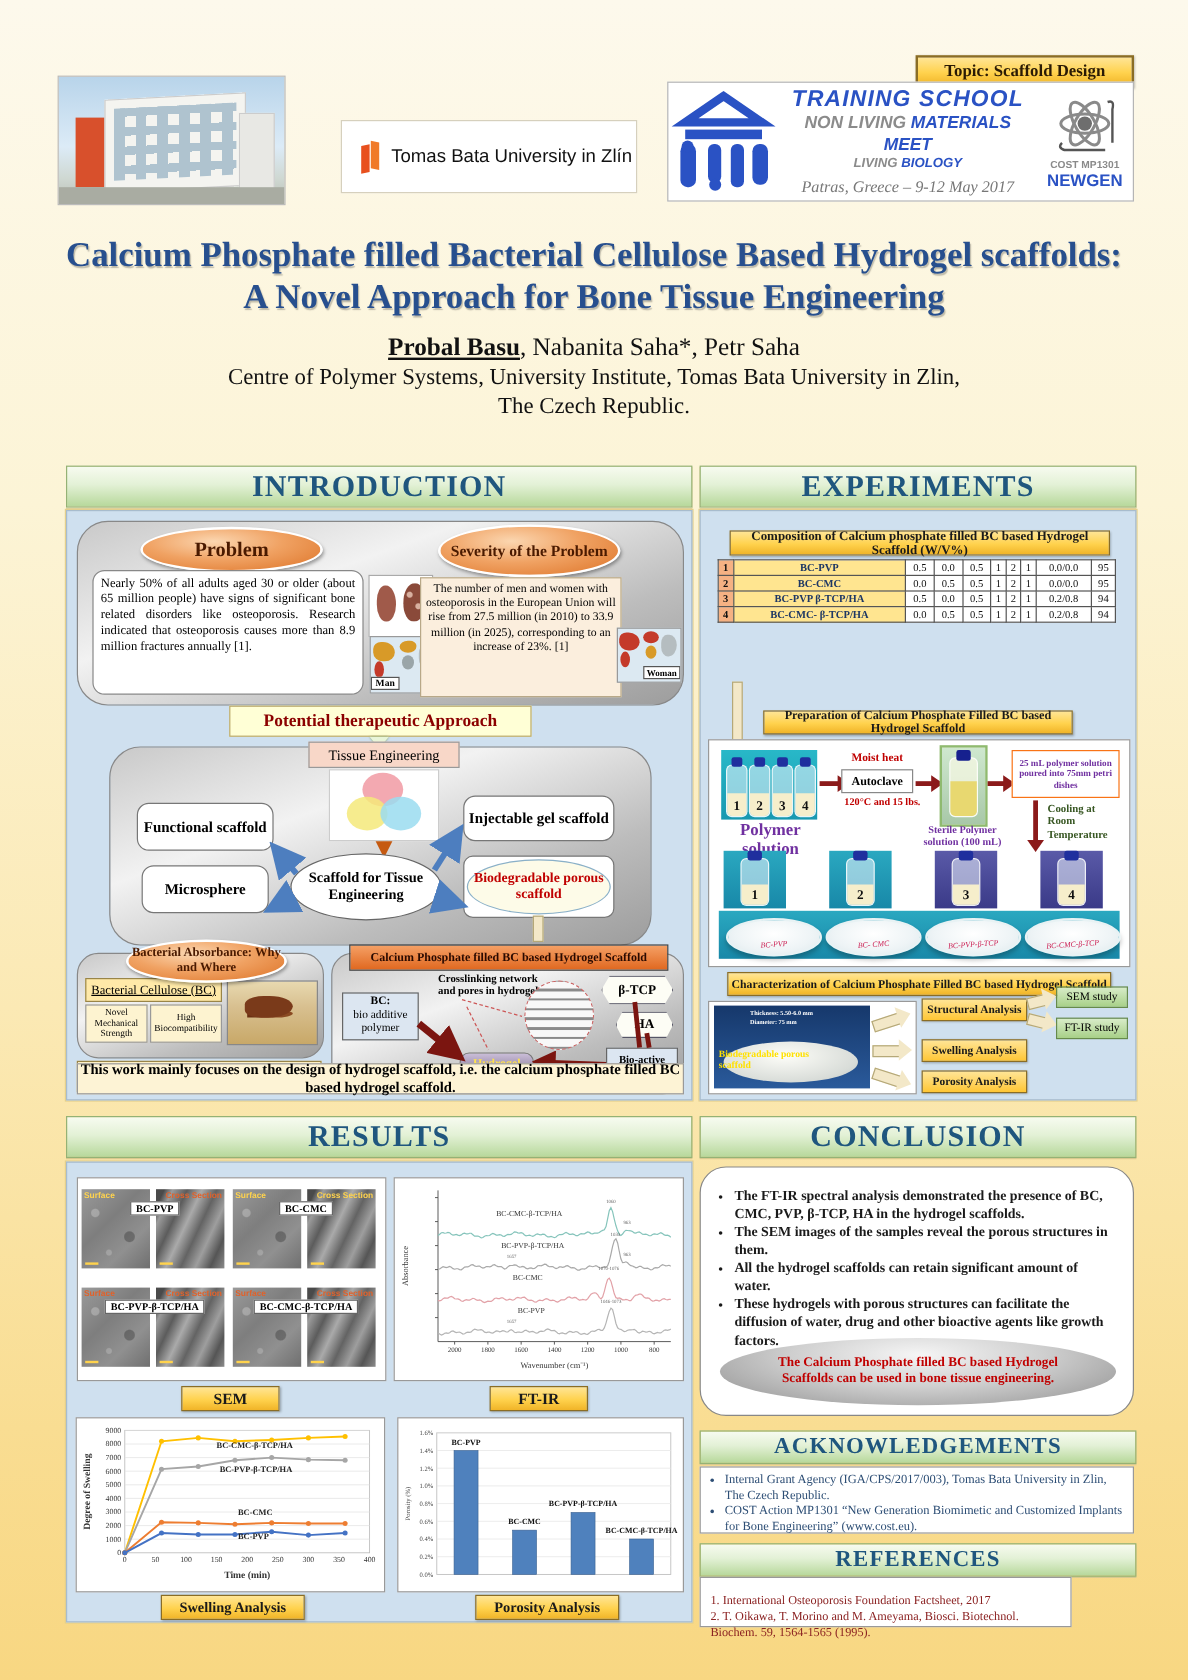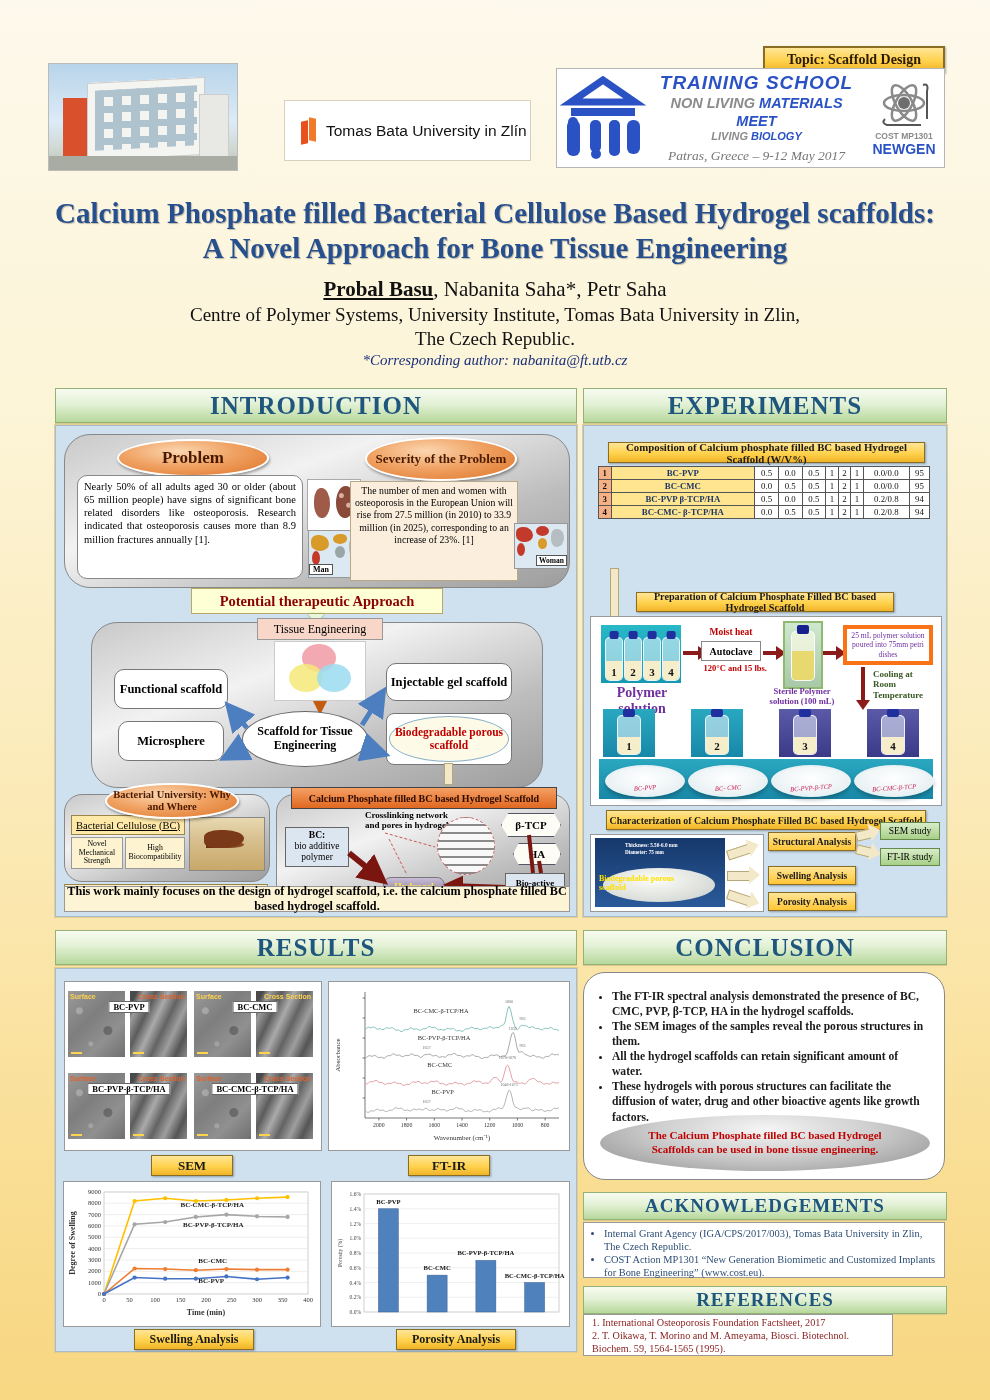--- a/index.html
+++ b/index.html
@@ -125,21 +125,20 @@
 
   <div class="abs" style="left:0;top:196px;width:990px;text-align:center;font-weight:bold;font-size:29px;color:#274f8e;line-height:1.22;text-shadow:1px 1px 1px rgba(0,0,0,.25);">
     <div>Calcium Phosphate filled Bacterial Cellulose Based Hydrogel scaffolds:</div>
     <div>A Novel Approach for Bone Tissue Engineering</div>
   </div>
   <div class="abs" style="left:0;top:277px;width:990px;text-align:center;font-size:21px;color:#111;">
     <span style="font-weight:bold;text-decoration:underline;">Probal Basu</span><span>, Nabanita Saha*, Petr Saha</span>
   </div>
   <div class="abs" style="left:0;top:304px;width:990px;text-align:center;font-size:19px;color:#111;">Centre of Polymer Systems, University Institute, Tomas Bata University in Zlin,</div>
   <div class="abs" style="left:0;top:328px;width:990px;text-align:center;font-size:19px;color:#111;">The Czech Republic.</div>
-  <div class="abs" style="left:0;top:352px;width:990px;text-align:center;font-size:15px;font-style:italic;color:#1a2f7c;">*Corresponding author: nabanita@ft.utb.cz</div>
 
   <div class="secbar" style="left:55px;top:388px;width:520px;">INTRODUCTION</div>
   <div class="secbar" style="left:583px;top:388px;width:362px;">EXPERIMENTS</div>
   <div class="secbar" style="left:55px;top:930px;width:520px;">RESULTS</div>
   <div class="secbar" style="left:583px;top:930px;width:362px;">CONCLUSION</div>
 
   <div class="panel" style="left:55px;top:425px;width:520px;height:490px;">
 
     <div class="graybox" style="left:8px;top:8px;width:504px;height:152px;">
       <div class="oellipse" style="left:52px;top:4px;width:148px;height:34px;font-size:17px;">Problem</div>
@@ -206,21 +205,21 @@
           <line x1="155" y1="105" x2="139" y2="86"></line>
           <line x1="153" y1="124" x2="136" y2="133"></line>
           <line x1="270" y1="102" x2="289" y2="72"></line>
           <line x1="270" y1="124" x2="289" y2="130"></line>
         </g>
       </svg>
       <div class="creamv" style="left:352px;top:140px;height:20px;"></div>
     </div>
 
     <div class="graybox" style="left:8px;top:368px;width:204px;height:86px;border-radius:18px;">
-      <div class="oellipse" style="left:40px;top:-12px;width:130px;height:32px;font-size:10.5px;line-height:1.1;z-index:2;">Bacterial University: Why and Where</div>
+      <div class="oellipse" style="left:40px;top:-12px;width:130px;height:32px;font-size:10.5px;line-height:1.1;z-index:2;">Bacterial Absorbance: Why and Where</div>
       <div class="abs" style="left:6px;top:20px;width:112px;height:18px;background:#ffe9a8;border:1px solid #998548;display:flex;align-items:center;justify-content:center;font-size:10.5px;text-decoration:underline;">Bacterial Cellulose (BC)</div>
       <div class="abs" style="left:6px;top:42px;width:50px;height:30px;background:#fdf3d0;border:1px solid #999;display:flex;align-items:center;justify-content:center;text-align:center;font-size:7.8px;line-height:1.1;">Novel Mechanical Strength</div>
       <div class="abs" style="left:60px;top:42px;width:58px;height:30px;background:#fdf3d0;border:1px solid #999;display:flex;align-items:center;justify-content:center;text-align:center;font-size:7.8px;line-height:1.1;">High Biocompatibility</div>
       <div class="abs" style="left:124px;top:22px;width:74px;height:52px;border:1px solid #888;overflow:hidden;background:linear-gradient(180deg,#e8d9b0 0%,#d8c090 40%,#c8a868 100%);">
         <div style="position:absolute;left:14px;top:12px;width:40px;height:18px;background:#7a3a1a;border-radius:45% 55% 60% 40%;
           box-shadow:6px 6px 0 -6px #8a4a22,-5px 7px 0 -7px #6a3012;"></div>
       </div>
     </div>
     <div class="abs" style="left:8px;top:458px;width:204px;height:26px;background:#fdf0c8;border:1px solid #998548;font-size:8px;line-height:1.2;padding:1px 3px;box-sizing:border-box;">
       <span>BC has produced by a  gram negative,  aerobic  bacterium</span>
@@ -352,21 +351,21 @@
       <div class="harrow" style="left:172px;top:34px;width:14px;"></div>
 
       <div class="abs" style="left:192px;top:4px;width:36px;height:64px;background:linear-gradient(180deg,#cfe8cf,#a8c8a8);border:2px solid #8fba6f;">
         <div class="bottle" style="left:6px;top:8px;width:22px;height:48px;background:rgba(250,250,230,.7);">
             <div class="cap" style="background:#16208e;height:9px;"></div>
             <div class="liq" style="height:60%;background:#e8d870;"></div>
           </div>
       </div>
       <div class="abs" style="left:178px;top:70px;width:66px;text-align:center;font-weight:bold;font-size:8.6px;color:#7030a0;line-height:1.15;">Sterile Polymer solution (100 mL)</div>
       <div class="harrow" style="left:232px;top:34px;width:14px;"></div>
-      <div class="abs" style="left:252px;top:8px;width:90px;height:40px;background:#fff;border:4px solid #f97316;display:flex;align-items:center;justify-content:center;text-align:center;font-weight:normal;font-size:7.6px;color:#7030a0;line-height:1.2;padding:1px;box-sizing:border-box;">25 mL polymer solution poured into 75mm petri dishes</div>
+      <div class="abs" style="left:252px;top:8px;width:90px;height:40px;background:#fff;border:1px solid #f97316;display:flex;align-items:center;justify-content:center;text-align:center;font-weight:bold;font-size:7.6px;color:#7030a0;line-height:1.2;padding:1px;box-sizing:border-box;">25 mL polymer solution poured into 75mm petri dishes</div>
       <div class="abs" style="left:282px;top:52px;width:62px;font-weight:bold;font-size:9px;color:#385723;line-height:1.15;">Cooling at Room Temperature</div>
       <div class="varrow" style="left:270px;top:50px;height:34px;"></div>
 
       <div id="bottles-row" class="abs" style="left:0;top:92px;width:350px;height:56px;">
           <div style="position: absolute; left: 12px; top: 0px; width: 52px; height: 48px; background: linear-gradient(rgb(42, 168, 192), rgb(24, 136, 168));">
             <div class="bottle" style="left:14px;top:6px;width:22px;height:38px;">
               <div class="cap"></div>
               <div class="liq"></div>
               <div class="num">1</div>
             </div>
@@ -658,20 +657,20 @@
 
   <div class="secbar small" style="left:583px;top:1192px;width:362px;">ACKNOWLEDGEMENTS</div>
   <div class="whitebox" style="left:583px;top:1222px;width:362px;height:56px;padding:4px 8px;box-sizing:border-box;">
     <ul id="ack-list" style="margin:0;padding-left:12px;font-size:10.4px;line-height:1.25;color:#2d4e75;">
         <li>Internal Grant Agency (IGA/CPS/2017/003), Tomas Bata University in Zlin, The Czech Republic.</li>
         <li>COST Action MP1301 “New Generation Biomimetic and Customized Implants for Bone Engineering” (www.cost.eu).</li>
       </ul>
   </div>
 
   <div class="secbar small" style="left:583px;top:1286px;width:362px;">REFERENCES</div>
-  <div class="whitebox" style="left:583px;top:1314px;width:310px;height:42px;padding:2px 8px;box-sizing:border-box;">
+  <div class="whitebox" style="left:583px;top:1314px;width:310px;height:42px;padding:14px 8px;box-sizing:border-box;">
     <div id="ref-list" style="font-size:10.2px;line-height:1.25;color:#8b2222;">
         <div>1. International Osteoporosis Foundation Factsheet, 2017</div>
         <div>2. T. Oikawa, T. Morino and M. Ameyama, Biosci. Biotechnol. Biochem. 59, 1564-1565 (1995).</div>
       </div>
   </div>
 
 </div>
 
 </body></html>

